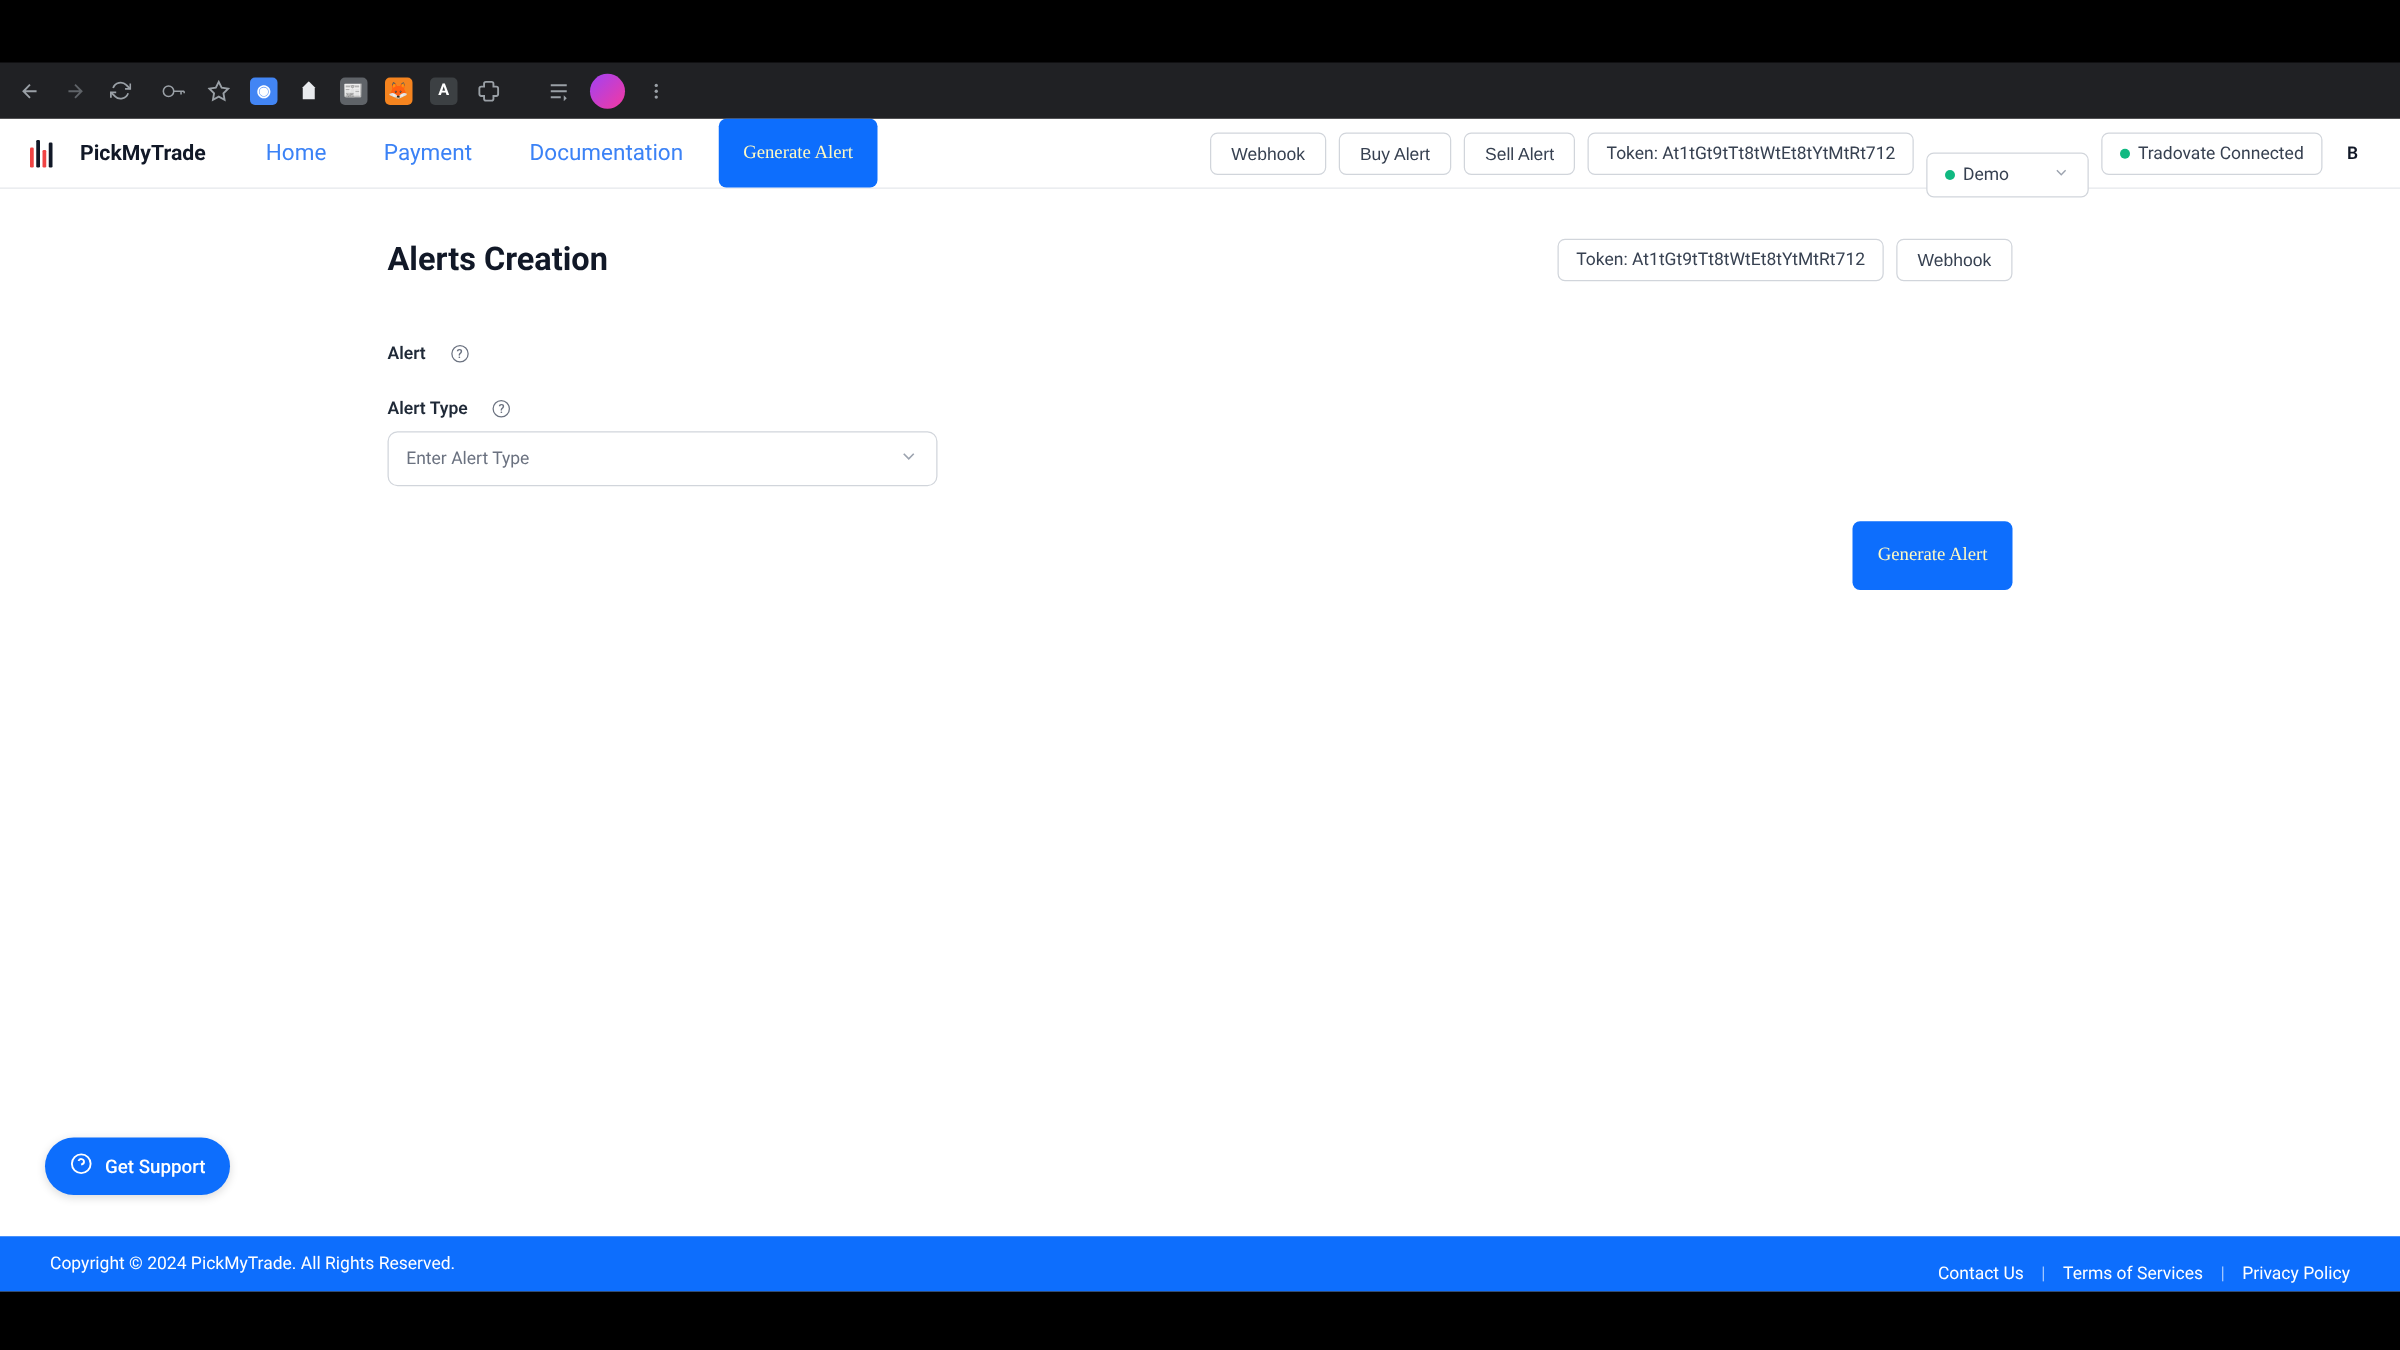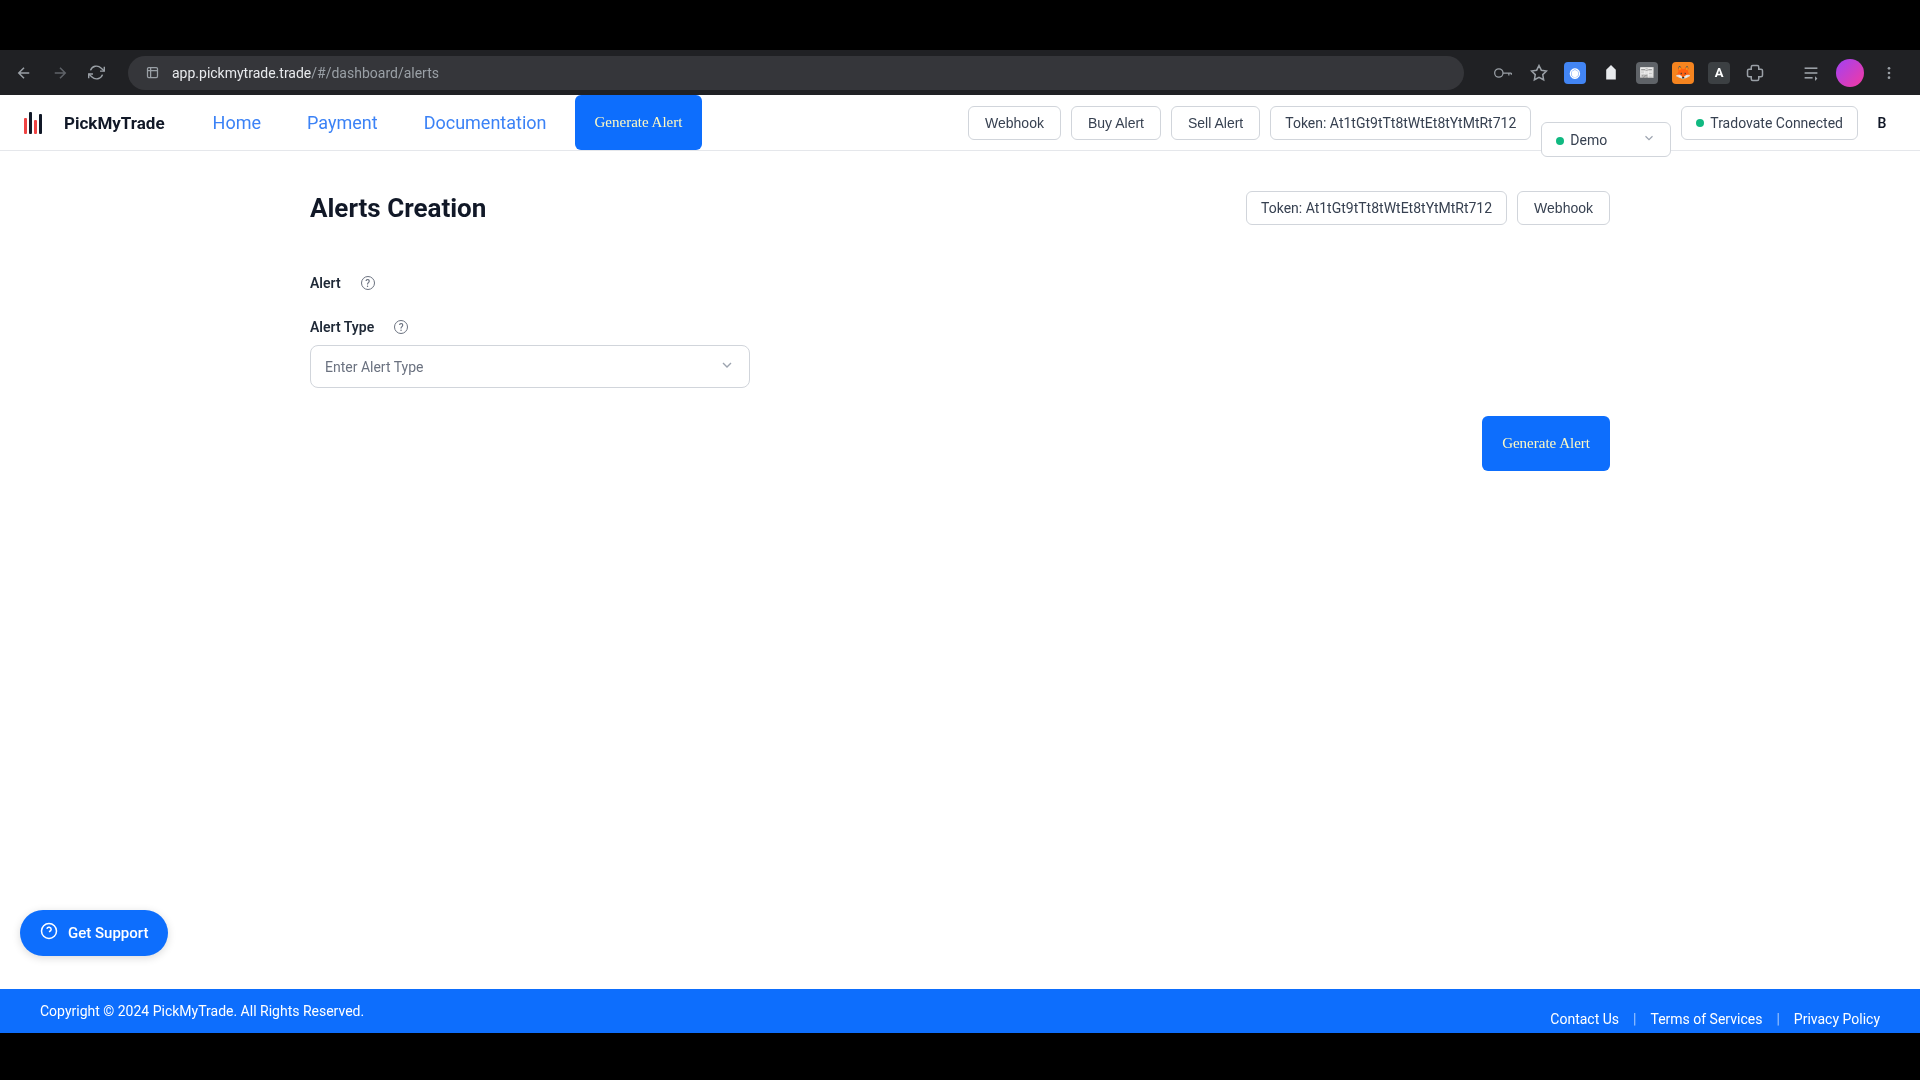--- a/index.html
+++ b/index.html
@@ -57,21 +57,21 @@
     .form-label { font-size: 14px; font-weight: 600; color: #1f2937; display: flex; align-items: center; gap: 20px; margin-bottom: 10px; }
     .help-icon { width: 14px; height: 14px; border: 1.5px solid #6b7280; border-radius: 50%; display: inline-flex; align-items: center; justify-content: center; font-size: 10px; color: #6b7280; font-weight: 500; }
     .select-input { width: 100%; padding: 12px 14px; border: 2px solid #111827; border-radius: 8px; font-size: 14px; color: #374151; background: #fff; display: flex; align-items: center; justify-content: space-between; cursor: pointer; }
     .select-input.narrow { width: 440px; border: 1px solid #d1d5db; padding: 11px 14px; }
     .select-placeholder { color: #6b7280; }
     .chevron { color: #9ca3af; }
     
     .form-actions { display: flex; justify-content: flex-end; margin-top: 20px; }
     
     
-    .support-btn { position: absolute; left: 20px; bottom: calc(47px + 30px); background: #0d6efd; color: #fff; padding: 12px 20px; border-radius: 24px; display: flex; align-items: center; gap: 10px; font-size: 15px; font-weight: 500; cursor: pointer; box-shadow: 0 2px 8px rgba(0,0,0,0.15); }
+    .support-btn { position: absolute; left: 36px; bottom: calc(47px + 30px); background: #0d6efd; color: #fff; padding: 12px 20px; border-radius: 24px; display: flex; align-items: center; gap: 10px; font-size: 15px; font-weight: 500; cursor: pointer; box-shadow: 0 2px 8px rgba(0,0,0,0.15); }
     
     
     .footer { height: 44px; background: #0d6efd; color: #fff; display: flex; align-items: center; justify-content: space-between; padding: 0 40px; font-size: 14px; }
     .footer-links { display: flex; gap: 14px; align-items: center; margin-top: 15px; }
     .footer-link { color: #fff; text-decoration: none; cursor: pointer; }
     .footer-sep { color: #fff; opacity: 0.6; }
     
     
     .letterbox-bottom { height: 47px; background: #000; }
     
@@ -90,31 +90,20 @@
   <div class="nav-btn disabled">
     <svg width="18" height="18" viewBox="0 0 24 24" fill="none" stroke="currentColor" stroke-width="2">
         <path d="M5 12h14M12 5l7 7-7 7"></path>
       </svg>
   </div>
   <div class="nav-btn">
     <svg width="17" height="17" viewBox="0 0 24 24" fill="none" stroke="currentColor" stroke-width="2">
         <path d="M23 4v6h-6M1 20v-6h6"></path>
         <path d="M3.51 9a9 9 0 0114.85-3.36L23 10M1 14l4.64 4.36A9 9 0 0020.49 15"></path>
       </svg>
-  </div>
-  <div class="url-bar">
-    <span class="url-icon">
-      <svg width="15" height="15" viewBox="0 0 24 24" fill="none" stroke="currentColor" stroke-width="2">
-          <rect x="4" y="4" width="16" height="16" rx="2"></rect>
-          <line x1="4" y1="9" x2="20" y2="9"></line>
-          <line x1="9" y1="4" x2="9" y2="20"></line>
-        </svg>
-    </span>
-    <span class="url-domain">app.pickmytrade.trade</span>
-      <span class="url-text">/#/dashboard/alerts</span>
   </div>
   <div class="toolbar-icons">
     <div class="toolbar-icon">
       <svg width="20" height="14" viewBox="0 0 24 16" fill="none" stroke="currentColor" stroke-width="1.5">
           <circle cx="7" cy="8" r="5"></circle>
           <path d="M12 8h10M19 8v3M22 8v2"></path>
         </svg>
     </div>
     <div class="toolbar-icon">
       <svg width="18" height="18" viewBox="0 0 24 24" fill="none" stroke="currentColor" stroke-width="2">

